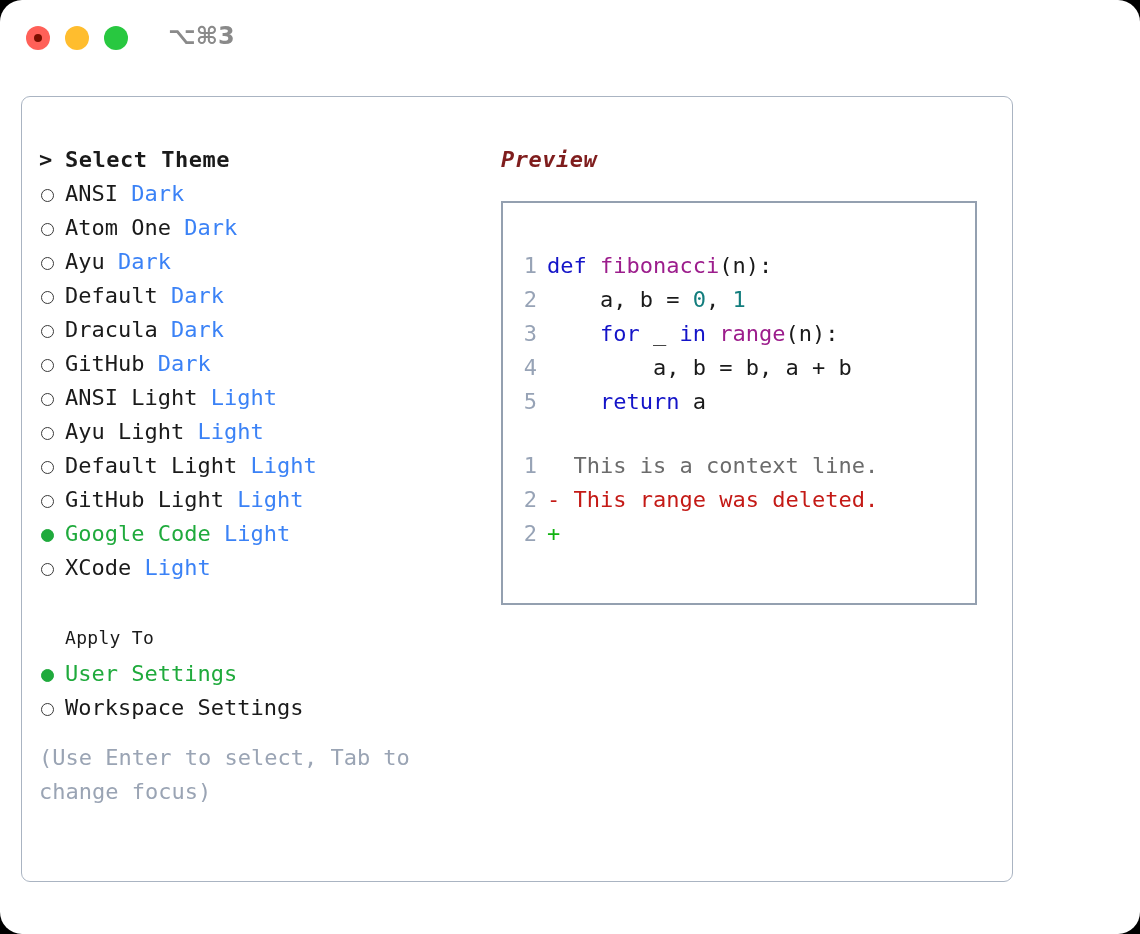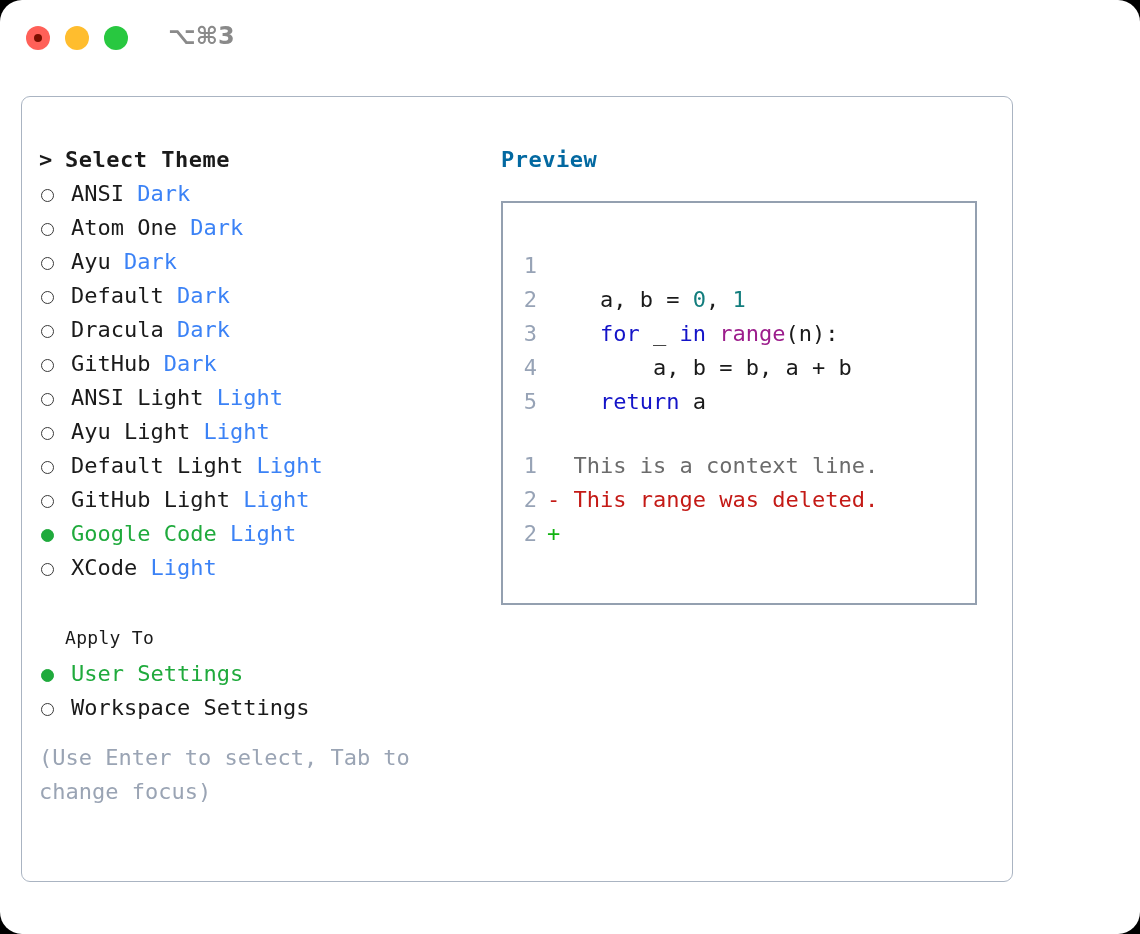--- a/index.html
+++ b/index.html
@@ -119,21 +119,21 @@
     left: 2px;
     top: -12px;
     width: 13px;
     height: 13px;
     border-radius: 50%;
     box-sizing: border-box;
   }
   .dot.hollow { border: 1.8px solid #3a3a3a; background: transparent; }
   .dot.filled { background: #1faa3c; border: 1.8px solid #1faa3c; }
 
-  .theme-name { color: #1a1a1a; margin-left: 6px; }
+  .theme-name { color: #1a1a1a; }
   .theme-name.selected { color: #1faa3c; }
   .theme-tag  { color: #3b82f6; }
 
   .section-head {
     height: 34px;
     font-size: 18px;
     color: #1a1a1a;
     white-space: pre;
     padding-left: 26px;
     letter-spacing: 0.3px;
@@ -153,23 +153,24 @@
   
   .right-col {
     position: absolute;
     left: 479px;
     top: 50px;
     width: 490px;
   }
   .preview-title {
     font-size: 22px;
     font-weight: 700;
-    color: #0369a1;
+    color: #7f1d1d;
     letter-spacing: 0.5px;
     height: 34px;
+    font-style: italic;
   }
 
   .preview-box {
     margin-top: 20px;
     width: 476px;
     height: 404px;
     border: 2px solid #94a0b0;
     box-sizing: border-box;
     background: #ffffff;
     padding: 46px 0 0 0;
@@ -250,21 +251,21 @@
         </div>
 
       <div class="hint">(Use Enter to select, Tab to change focus)</div>
     </div>
 
     <div class="right-col">
       <div class="preview-title">Preview</div>
 
       <div class="preview-box">
         <div id="code-block">
-            <div class="code-line"><span class="lnum">1</span></div>
+            <div class="code-line"><span class="lnum">1</span><span class="code-text"><span class="tok-kw">def</span><span class="tok-plain"> </span><span class="tok-fn">fibonacci</span><span class="tok-plain">(n):</span></span></div>
             <div class="code-line"><span class="lnum">2</span><span class="code-text"><span class="tok-plain">    a, b = </span><span class="tok-num">0</span><span class="tok-plain">, </span><span class="tok-num">1</span></span></div>
             <div class="code-line"><span class="lnum">3</span><span class="code-text"><span class="tok-plain">    </span><span class="tok-kw">for</span><span class="tok-plain"> _ </span><span class="tok-kw">in</span><span class="tok-plain"> </span><span class="tok-fn">range</span><span class="tok-plain">(n):</span></span></div>
             <div class="code-line"><span class="lnum">4</span><span class="code-text"><span class="tok-plain">        a, b = b, a + b</span></span></div>
             <div class="code-line"><span class="lnum">5</span><span class="code-text"><span class="tok-plain">    </span><span class="tok-kw">return</span><span class="tok-plain"> a</span></span></div>
           </div>
         <div class="diff-gap"></div>
         <div id="diff-block">
             <div class="code-line"><span class="lnum">1</span><span class="diff-ctx">  </span><span class="diff-ctx">This is a context line.</span></div>
             <div class="code-line"><span class="lnum">2</span><span class="diff-del">- </span><span class="diff-del">This range was deleted.</span></div>
             <div class="code-line"><span class="lnum">2</span><span class="diff-add">+ </span></div>

